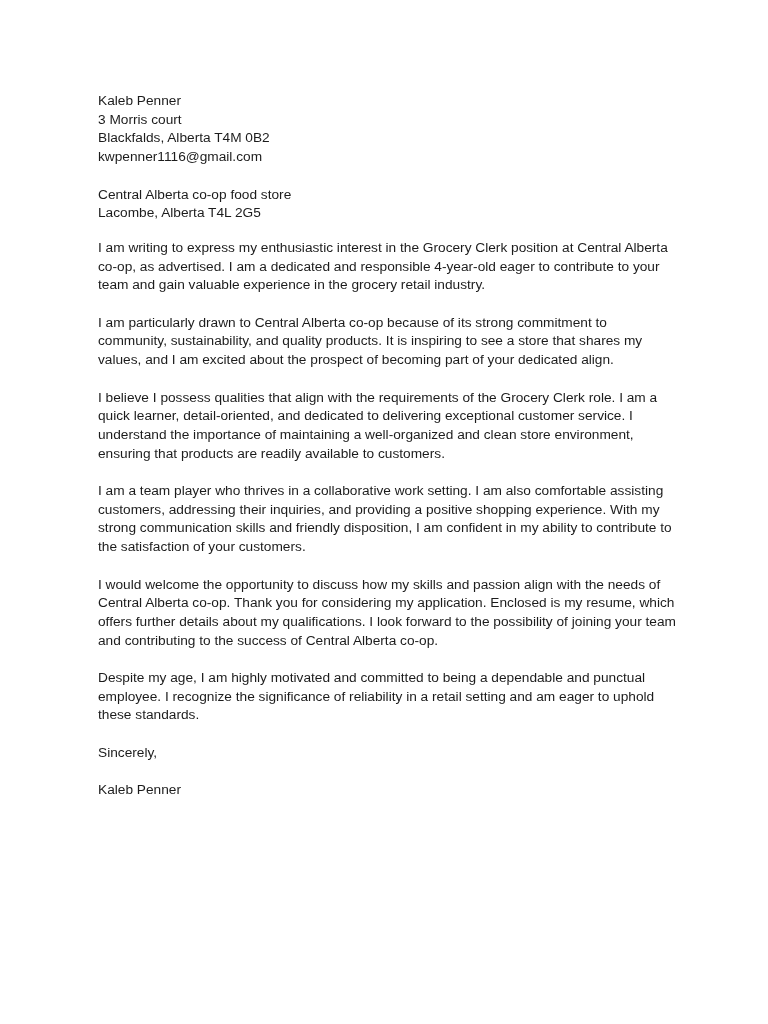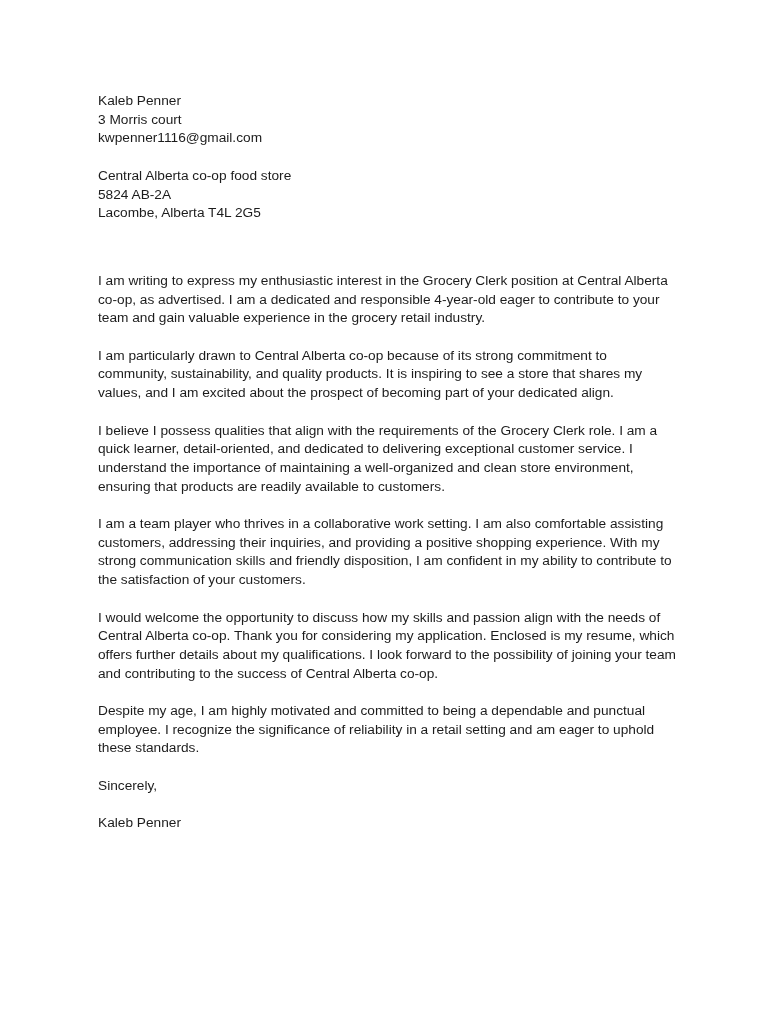--- a/index.html
+++ b/index.html
@@ -21,21 +21,21 @@
     width: 600px;
     font-size: 13.7px;
     line-height: 18.7px;
     color: #1c1c1c;
     -webkit-font-smoothing: antialiased;
   }
   .block {
     margin: 0 0 18.7px 0;
   }
   .block.recipient {
-    margin-bottom: 49px;
+    margin-bottom: 16px;
   }
   .line {
     white-space: pre;
   }
   p.para {
     margin: 0 0 18.7px 0;
     white-space: pre-line;
   }
   .closing {
     margin: 0 0 18.7px 0;
@@ -45,26 +45,26 @@
   }
 </style>
 </head>
 <body style="background: rgb(255, 255, 255);">
 
 <div class="letter" style="color: rgb(28, 28, 28);">
 
   <div class="block">
     <div class="line">Kaleb Penner</div>
     <div class="line">3 Morris court</div>
+    <div class="line">Blackfalds, Alberta T4M 0B2</div>
     <div class="line">kwpenner1116@gmail.com</div>
   </div>
 
   <div class="block recipient">
     <div class="line">Central Alberta co-op food store</div>
-    <div class="line">5824 AB-2A</div>
     <div class="line">Lacombe, Alberta T4L 2G5</div>
   </div>
 
   <div>
     <p class="para">I am writing to express my enthusiastic interest in the Grocery Clerk position at Central Alberta
 co-op, as advertised. I am a dedicated and responsible 4-year-old eager to contribute to your
 team and gain valuable experience in the grocery retail industry.</p>
     <p class="para">I am particularly drawn to Central Alberta co-op because of its strong commitment to
 community, sustainability, and quality products. It is inspiring to see a store that shares my
 values, and I am excited about the prospect of becoming part of your dedicated align.</p>

